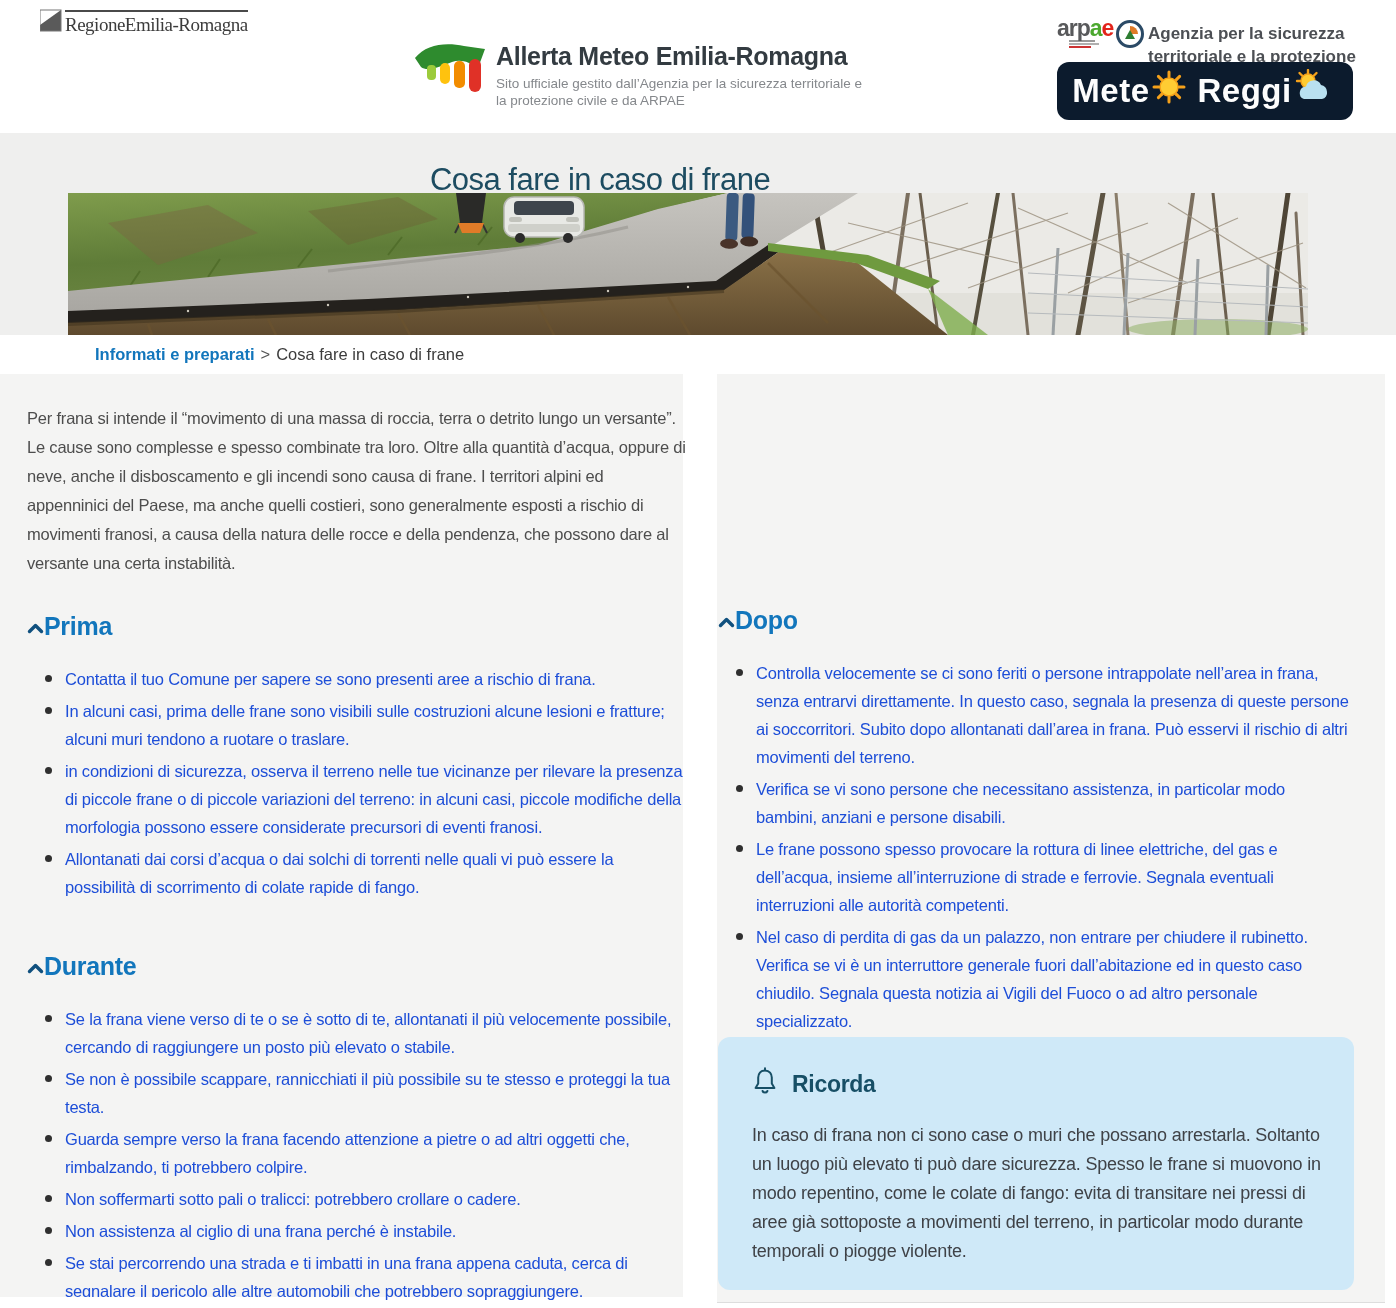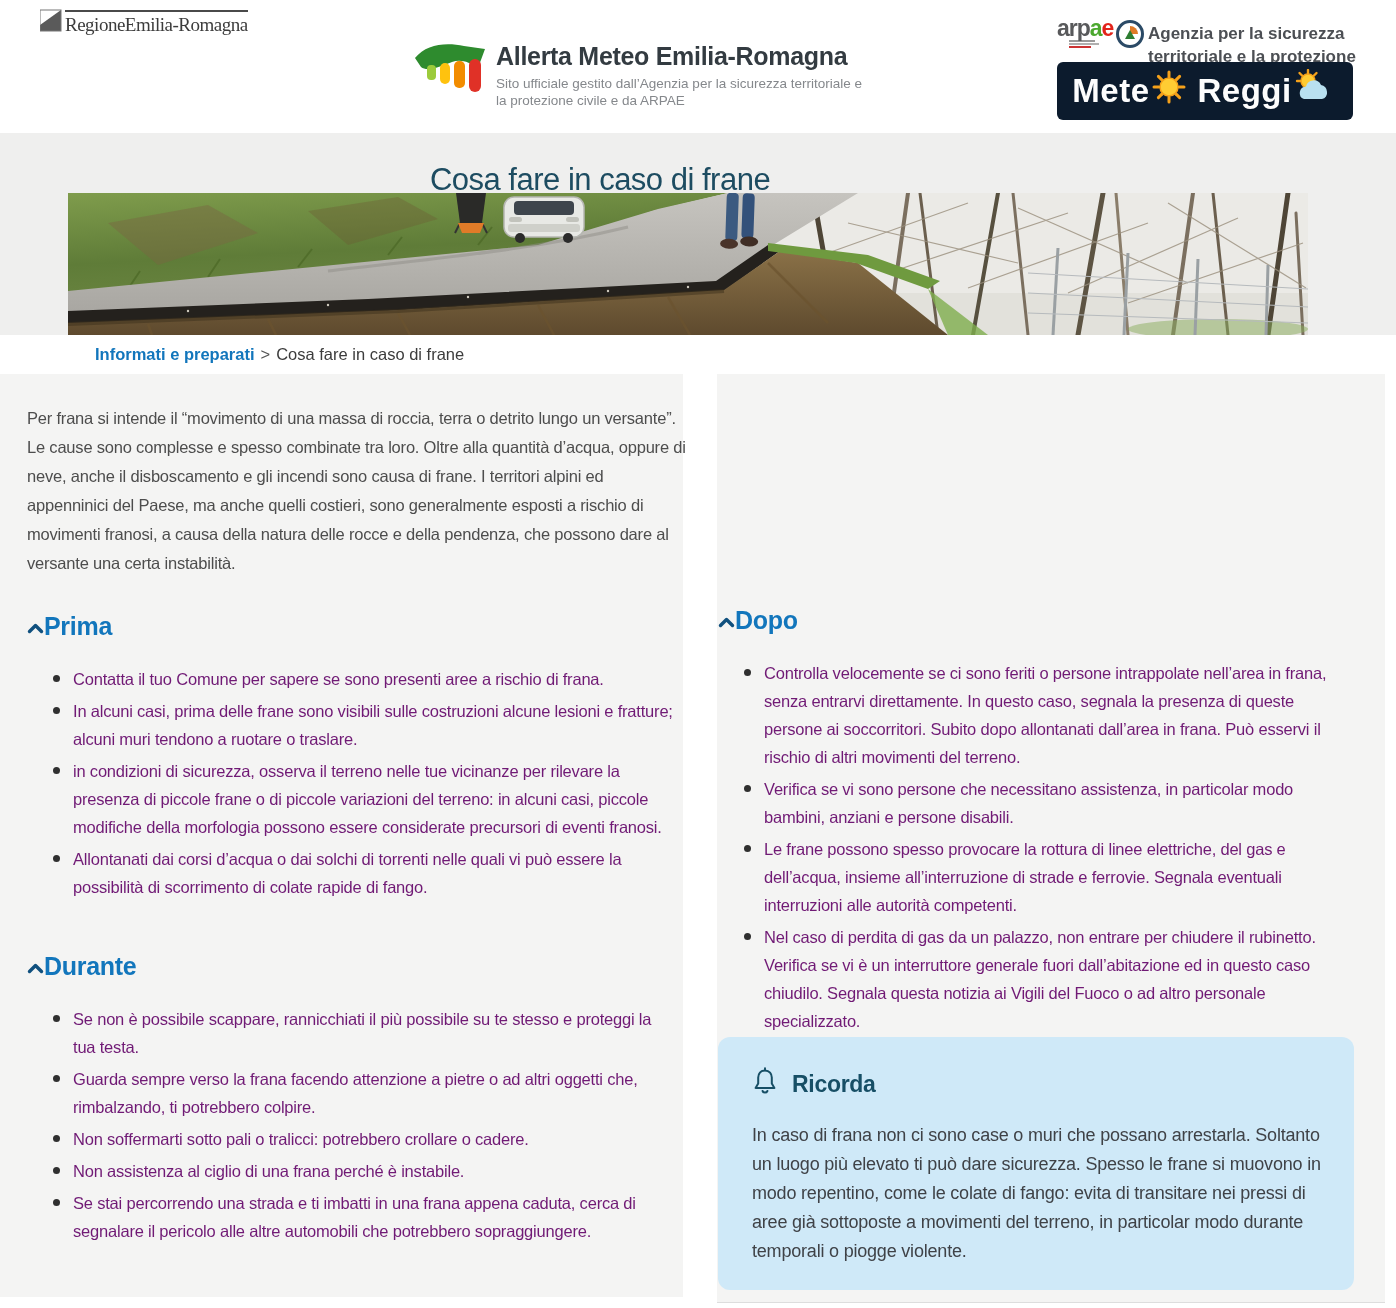--- a/index.html
+++ b/index.html
@@ -20,21 +20,21 @@
   .arpae-word{font-size:23px;font-weight:bold;letter-spacing:-1px;line-height:20px;}
   .arpae-word .g1{color:#58595b}.arpae-word .g2{color:#4ba82e}.arpae-word .g3{color:#e2231a}
   .arpae-sub{margin-top:2px;margin-left:12px;}
   .arpae-sub i{display:block;height:2px;margin-bottom:1px;background:#9a9a9a;}
   .arpae-sub i:nth-child(1){width:26px}.arpae-sub i:nth-child(2){width:30px;background:#b0b0b0}
   .arpae-sub i:nth-child(3){width:22px;background:#c33;}
   .pc-emblem{position:absolute;left:1116px;top:20px;cursor:pointer;}
   .agency-text{position:absolute;left:1148px;top:22px;width:212px;font-size:17px;font-weight:bold;
                color:#4c4f54;line-height:23px;cursor:pointer;}
   .banner{position:absolute;left:1057px;top:62px;width:296px;height:58px;background:#0c1b2d;
-          border-radius:6px;display:flex;align-items:center;justify-content:center;gap:2px;cursor:pointer;}
+          border-radius:12px;display:flex;align-items:center;justify-content:center;gap:2px;cursor:pointer;}
   .banner span{color:#fdfdfd;font-size:33px;font-weight:bold;letter-spacing:0.5px;}
   .banner .sp{width:8px;}
 
   
   .band{position:absolute;left:0;top:133px;width:1396px;height:202px;background:#efefee;}
   .page-title{position:absolute;left:30px;top:8px;width:1140px;text-align:center;
               font-size:31px;font-weight:400;color:#1d4c61;letter-spacing:-0.5px;}
   .hero{position:absolute;left:68px;top:60px;width:1240px;height:142px;overflow:hidden;background:#e9e8e4;}
   .hero svg{display:block;}
 
@@ -48,22 +48,22 @@
   
   .panel-left{position:absolute;left:0;top:374px;width:683px;height:923px;background:#f4f4f3;}
   .panel-right{position:absolute;left:717px;top:374px;width:668px;height:928px;background:#f4f4f3;
                border-bottom:1px solid #dddddd;}
   .intro{position:absolute;left:27px;top:404px;width:660px;font-size:16.5px;line-height:29px;
          letter-spacing:-0.2px;color:#4d4d4d;}
   .intro p{margin:0;}
   .sec{position:absolute;width:660px;}
   .sec h2{display:flex;align-items:center;margin:0 0 24px 0;font-size:25px;
           color:#1276bc;letter-spacing:-0.3px;cursor:pointer;}
-  .sec ul{list-style:none;margin:12px;padding:0 0 0 12px;font-size:16.5px;line-height:28px;
-          letter-spacing:-0.2px;color:#701a75;}
+  .sec ul{list-style:none;margin:4px;padding:0 0 0 12px;font-size:16.5px;line-height:28px;
+          letter-spacing:-0.2px;color:#1d4ed8;}
   .sec li{position:relative;padding-left:22px;margin-bottom:4px;}
   .sec li:before{content:"";position:absolute;left:2px;top:10px;width:7px;height:7px;border-radius:50%;
                  background:#2f2f2f;}
   .sec-prima{left:27px;top:612px;}
   .sec-durante{left:27px;top:952px;}
   .sec-dopo{left:718px;top:606px;width:636px;}
   .sec-dopo ul{line-height:28px;}
 
   
   .ricorda{position:absolute;left:718px;top:1037px;width:636px;height:253px;background:#cfe9f8;
@@ -321,20 +321,21 @@
   <div class="sec sec-durante">
     <h2>
       <span>
         <svg width="17" height="13" viewBox="0 0 17 13">
             <path d="M2.5 9.5 L8.5 3.5 L14.5 9.5" stroke="#10507e" stroke-width="3.4" fill="none" stroke-linecap="round" stroke-linejoin="round"></path>
           </svg>
       </span>
       <span>Durante</span>
     </h2>
     <ul>
+      <li>Se la frana viene verso di te o se è sotto di te, allontanati il più velocemente possibile, cercando di raggiungere un posto più elevato o stabile.</li>
       <li>Se non è possibile scappare, rannicchiati il più possibile su te stesso e proteggi la tua testa.</li>
       <li>Guarda sempre verso la frana facendo attenzione a pietre o ad altri oggetti che, rimbalzando, ti potrebbero colpire.</li>
       <li>Non soffermarti sotto pali o tralicci: potrebbero crollare o cadere.</li>
       <li>Non assistenza al ciglio di una frana perché è instabile.</li>
       <li>Se stai percorrendo una strada e ti imbatti in una frana appena caduta, cerca di segnalare il pericolo alle altre automobili che potrebbero sopraggiungere.</li>
     </ul>
   </div>
 
   <div class="sec sec-dopo">
     <h2>

